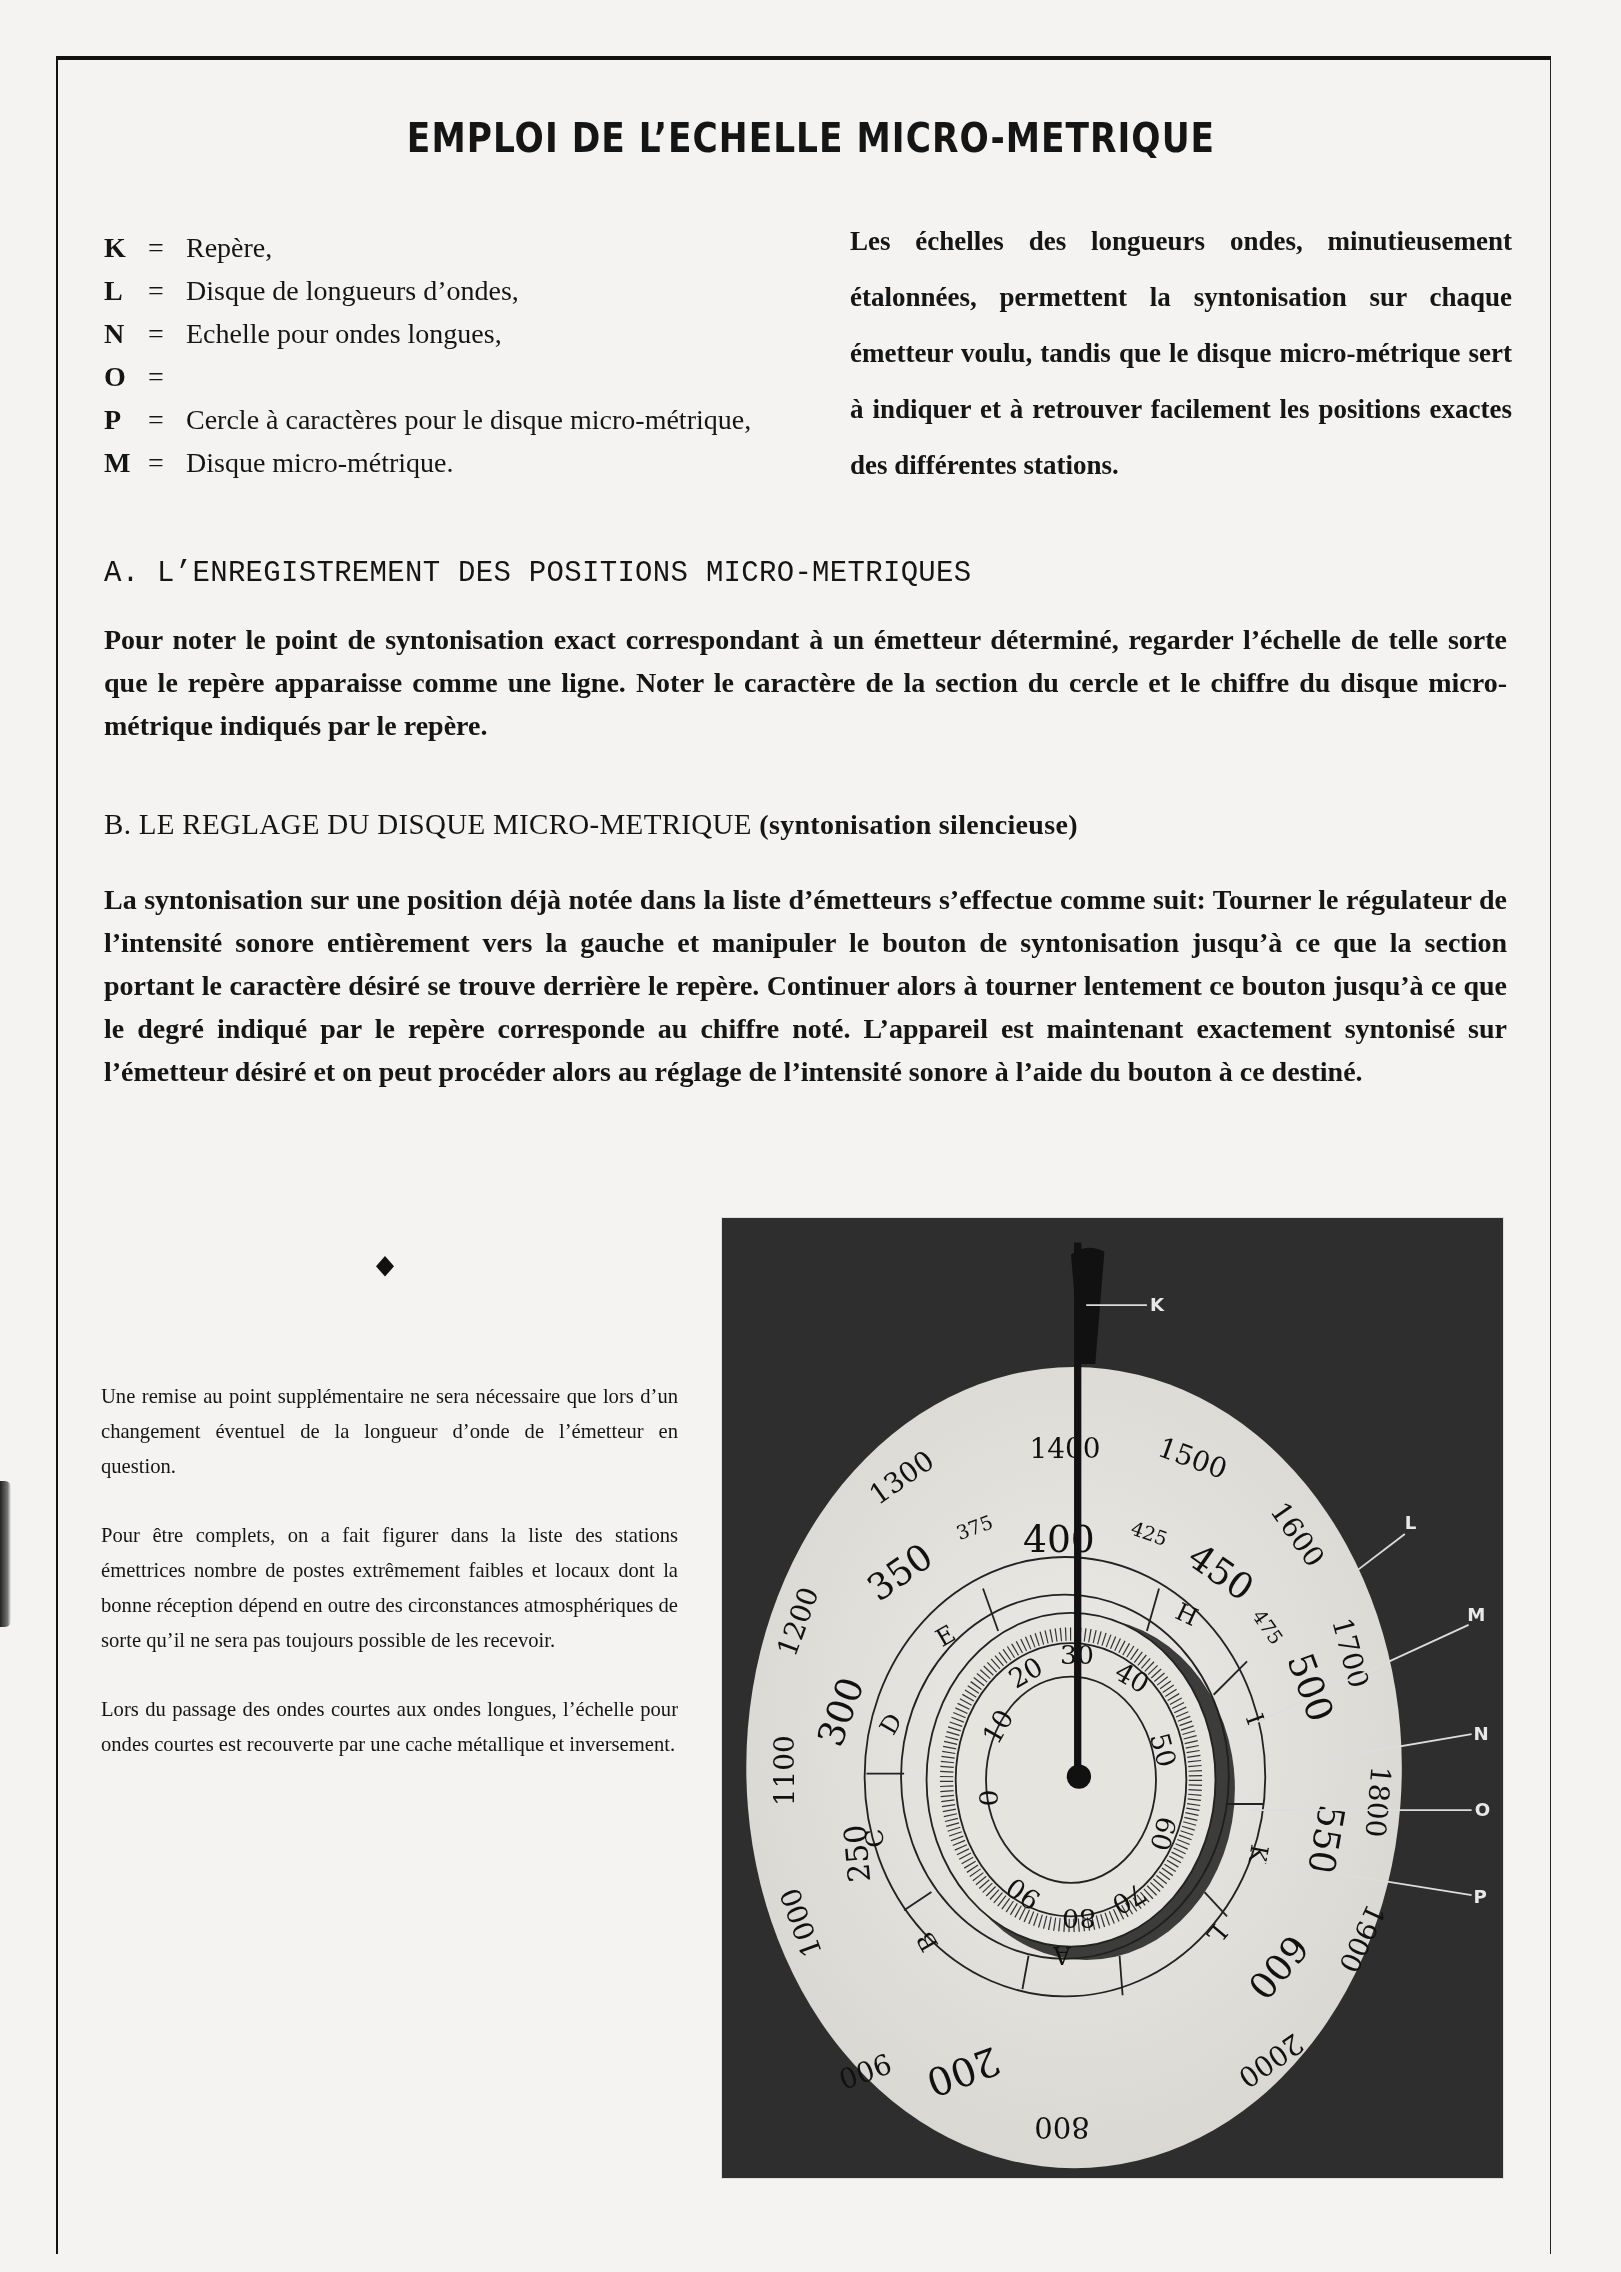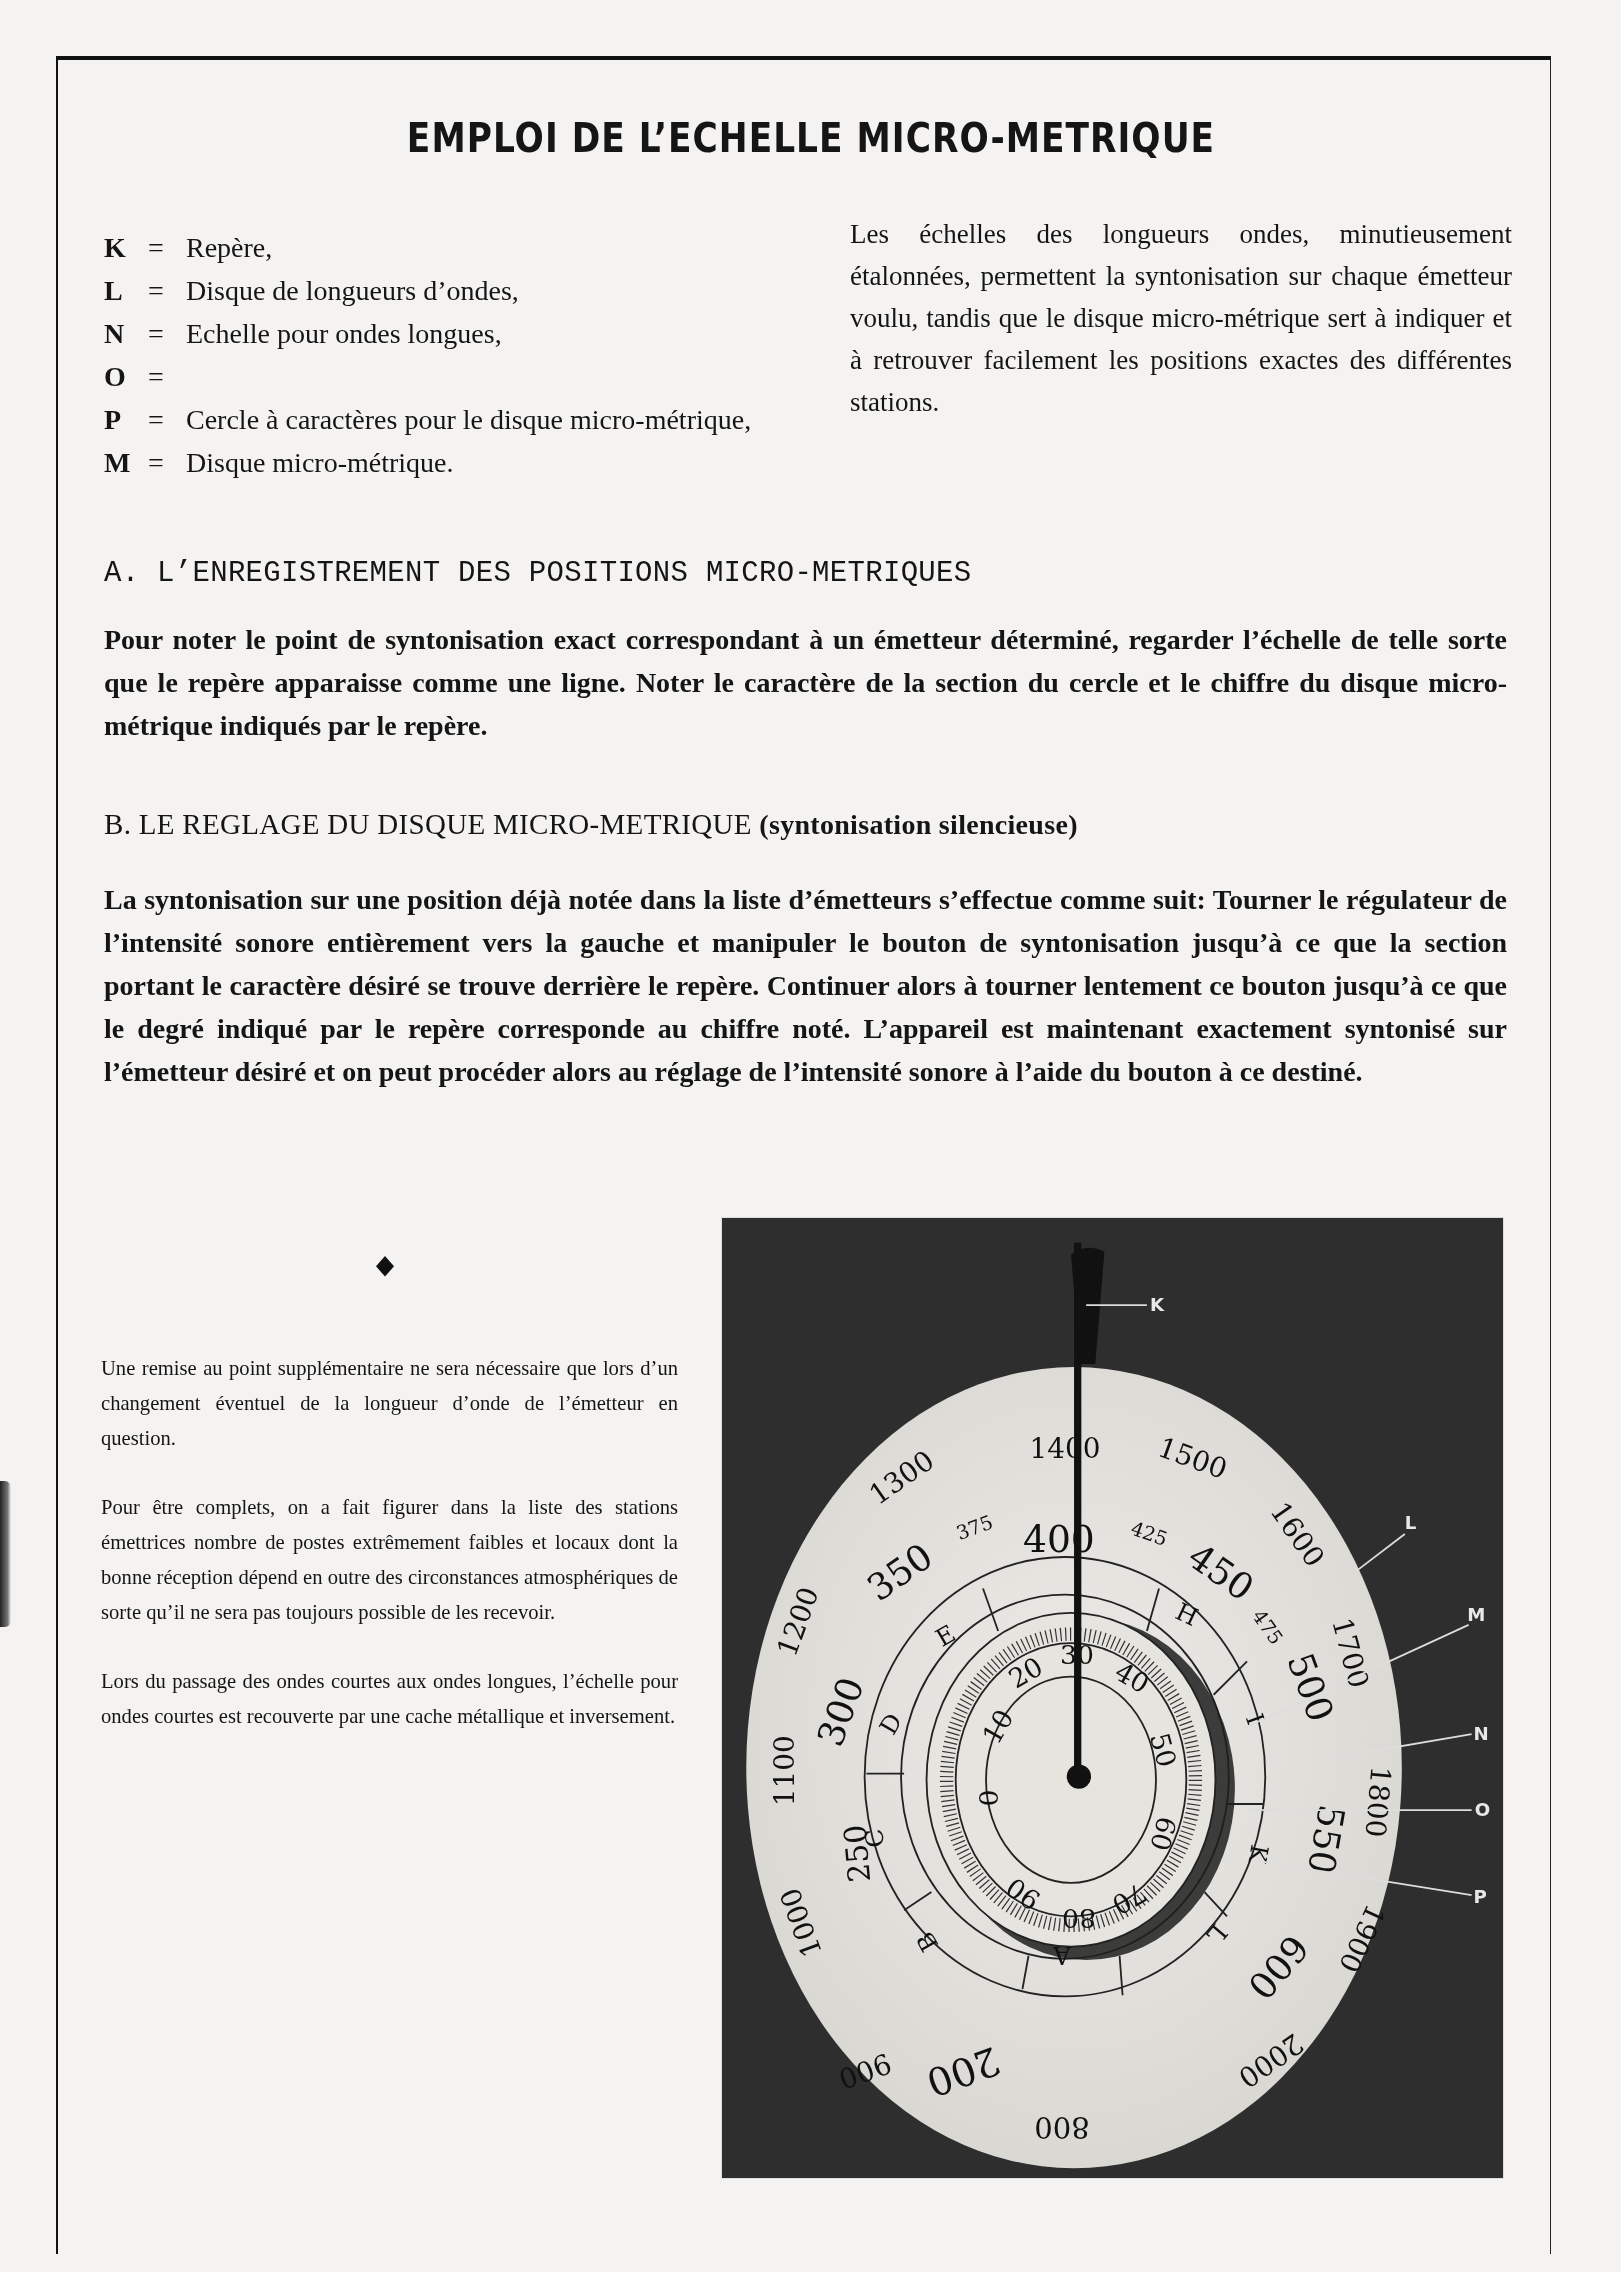--- a/index.html
+++ b/index.html
@@ -26,31 +26,31 @@
     font-size: 40px; font-weight: bold; letter-spacing: 1.2px;
     transform: scaleX(0.86);
   }
   .legend { position: absolute; left: 104px; top: 226px; font-size: 28px; line-height: 43px; }
   .legend-row { display: flex; }
   .legend-key { width: 44px; font-weight: bold; }
   .legend-eq { width: 38px; }
   .legend-desc { width: 631px; }
   .intro {
     position: absolute; left: 850px; top: 213px; width: 662px;
-    font-size: 27px; line-height: 42px; font-weight: normal; text-align: justify;
+    font-size: 27px; line-height: 56px; font-weight: bold; text-align: justify;
   }
   .section-heading {
     position: absolute; left: 104px; font-size: 29px; letter-spacing: 0.3px;
   }
   .section-heading .paren { font-size: 28px; font-weight: bold; }
   .section-body {
     position: absolute; left: 104px; width: 1403px;
     font-size: 28px; line-height: 43px; font-weight: bold; text-align: justify;
   }
-  .notes { position: absolute; left: 101px; width: 577px; font-size: 20.6px; line-height: 35px; text-align: justify; }
+  .notes { position: absolute; left: 101px; width: 577px; font-size: 20.6px; line-height: 35px; text-align: justify; margin-top: 28px; }
   .note { margin: 0 0 34px 0; }
   .diamond-ornament {
     position: absolute; left: 376px; top: 1256px; width: 18px; height: 20.6px;
     background: #111; clip-path: polygon(50% 0, 100% 50%, 50% 100%, 0 50%);
   }
   .photo {
     position: absolute; left: 721px; top: 1217px; width: 783px; height: 962px;
     background: #2e2e2e; border: 1.8px solid #ddd; box-sizing: border-box; overflow: hidden;
   }
   .photo svg { position: absolute; left: 0; top: 0; }

